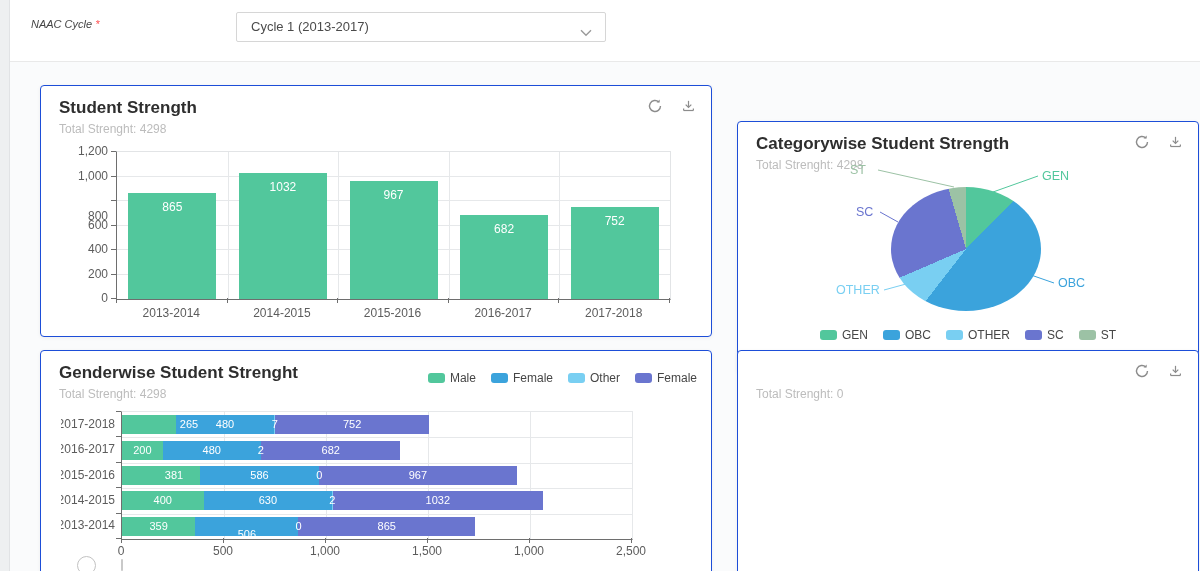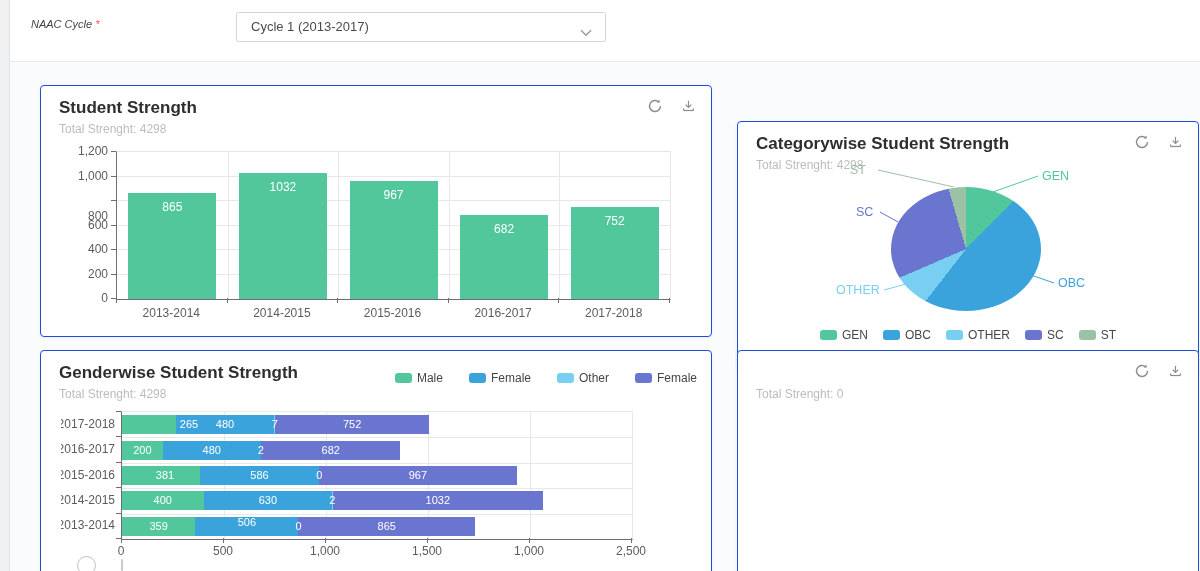--- a/index.html
+++ b/index.html
@@ -55,21 +55,21 @@
 
   
   .stack-plot{position:absolute;left:80px;top:60px;width:510px;height:127px;
               border-left:1px solid #6e6e6e;border-bottom:1px solid #6e6e6e;
               border-top:1px solid #e6e8ea;border-right:1px solid #e6e8ea;}
   .seg{position:absolute;height:19px;}
   .seg-label{position:absolute;color:#fff;font-size:11px;line-height:13px;transform:translateX(-50%);white-space:nowrap;}
   .rowclip{position:absolute;width:54px;height:16px;overflow:hidden;display:flex;justify-content:flex-end;
            font-size:12px;color:#5c5c5c;line-height:16px;}
   .rowclip span{white-space:nowrap;}
-  .gender-legend{position:absolute;top:20px;right:14px;display:flex;gap:26px;}
+  .gender-legend{position:absolute;top:20px;right:14px;display:flex;gap:15px;}
 
   .partial-circle{position:absolute;left:36px;top:205px;width:17px;height:17px;border:1.5px solid #c2c2c2;border-radius:50%;}
   .partial-line{position:absolute;left:80px;top:208px;width:2px;height:12px;background:#c9c9c9;border-radius:1px;}
 </style>
 </head>
 <body>
 
 <div id="screen">
   <div class="left-strip"></div>
 
@@ -217,21 +217,21 @@
           <div class="legend-text">SC</div>
         </div>
         <div class="legend-item">
           <div class="legend-swatch" style="background: rgb(156, 194, 165);"></div>
           <div class="legend-text">ST</div>
         </div>
       </div>
   </div>
 
   <div class="card" id="card-gender">
-    <div class="card-title">Genderwise Student Strength</div>
+    <div class="card-title">Genderwise Student Strenght</div>
     <div class="card-sub">Total Strenght: 4298</div>
     <div class="gender-legend">
         <div class="legend-item">
           <div class="legend-swatch" style="background: rgb(82, 199, 156);"></div>
           <div class="legend-text">Male</div>
         </div>
         <div class="legend-item">
           <div class="legend-swatch" style="background: rgb(59, 163, 220);"></div>
           <div class="legend-text">Female</div>
         </div>
@@ -268,38 +268,38 @@
           <div class="seg" style="left: 138.72px; top: 28.6px; width: 0.408px; background: rgb(121, 207, 242);"></div>
           <div class="seg" style="left: 139.128px; top: 28.6px; width: 139.128px; background: rgb(106, 117, 207);"></div>
           <div class="seg-label" style="left: 20.4px; top: 31.6px;">200</div>
           <div class="seg-label" style="left: 89.76px; top: 31.6px;">480</div>
           <div class="seg-label" style="left: 138.924px; top: 31.6px;">2</div>
           <div class="seg-label" style="left: 208.692px; top: 31.6px;">682</div>
           <div class="seg" style="left: 0px; top: 54px; width: 77.724px; background: rgb(82, 199, 156);"></div>
           <div class="seg" style="left: 77.724px; top: 54px; width: 119.544px; background: rgb(59, 163, 220);"></div>
           <div class="seg" style="left: 197.268px; top: 54px; width: 0px; background: rgb(121, 207, 242);"></div>
           <div class="seg" style="left: 197.268px; top: 54px; width: 197.268px; background: rgb(106, 117, 207);"></div>
-          <div class="seg-label" style="left: 43px; top: 57px;">381</div>
+          <div class="seg-label" style="left: 52px; top: 57px;">381</div>
           <div class="seg-label" style="left: 137.496px; top: 57px;">586</div>
           <div class="seg-label" style="left: 197.268px; top: 57px;">0</div>
           <div class="seg-label" style="left: 295.902px; top: 57px;">967</div>
           <div class="seg" style="left: 0px; top: 79.4px; width: 81.6px; background: rgb(82, 199, 156);"></div>
           <div class="seg" style="left: 81.6px; top: 79.4px; width: 128.52px; background: rgb(59, 163, 220);"></div>
           <div class="seg" style="left: 210.12px; top: 79.4px; width: 0.408px; background: rgb(121, 207, 242);"></div>
           <div class="seg" style="left: 210.528px; top: 79.4px; width: 210.528px; background: rgb(106, 117, 207);"></div>
           <div class="seg-label" style="left: 40.8px; top: 82.4px;">400</div>
           <div class="seg-label" style="left: 145.86px; top: 82.4px;">630</div>
           <div class="seg-label" style="left: 210.324px; top: 82.4px;">2</div>
           <div class="seg-label" style="left: 315.792px; top: 82.4px;">1032</div>
           <div class="seg" style="left: 0px; top: 104.8px; width: 73.236px; background: rgb(82, 199, 156);"></div>
           <div class="seg" style="left: 73.236px; top: 104.8px; width: 103.224px; background: rgb(59, 163, 220);"></div>
           <div class="seg" style="left: 176.46px; top: 104.8px; width: 0px; background: rgb(121, 207, 242);"></div>
           <div class="seg" style="left: 176.46px; top: 104.8px; width: 176.46px; background: rgb(106, 117, 207);"></div>
           <div class="seg-label" style="left: 36.618px; top: 107.8px;">359</div>
-          <div class="seg-label" style="left: 124.848px; top: 104px;">506</div>
+          <div class="seg-label" style="left: 124.848px; top: 116px;">506</div>
           <div class="seg-label" style="left: 176.46px; top: 107.8px;">0</div>
           <div class="seg-label" style="left: 264.69px; top: 107.8px;">865</div>
         </div>
     <div class="rowclip" style="left: 20px; top: 64.7px;">
           <span>2017-2018</span>
         </div>
         <div class="rowclip" style="left: 20px; top: 90.1px;">
           <span>2016-2017</span>
         </div>
         <div class="rowclip" style="left: 20px; top: 115.5px;">

